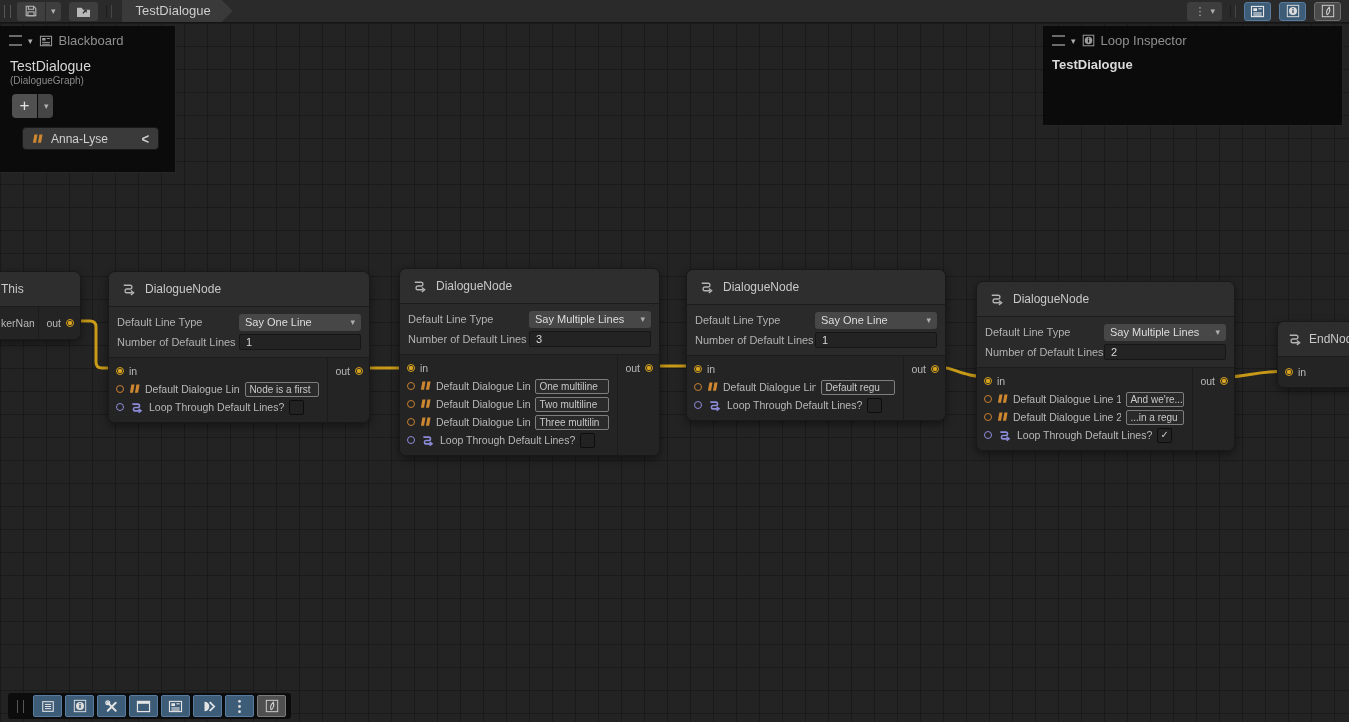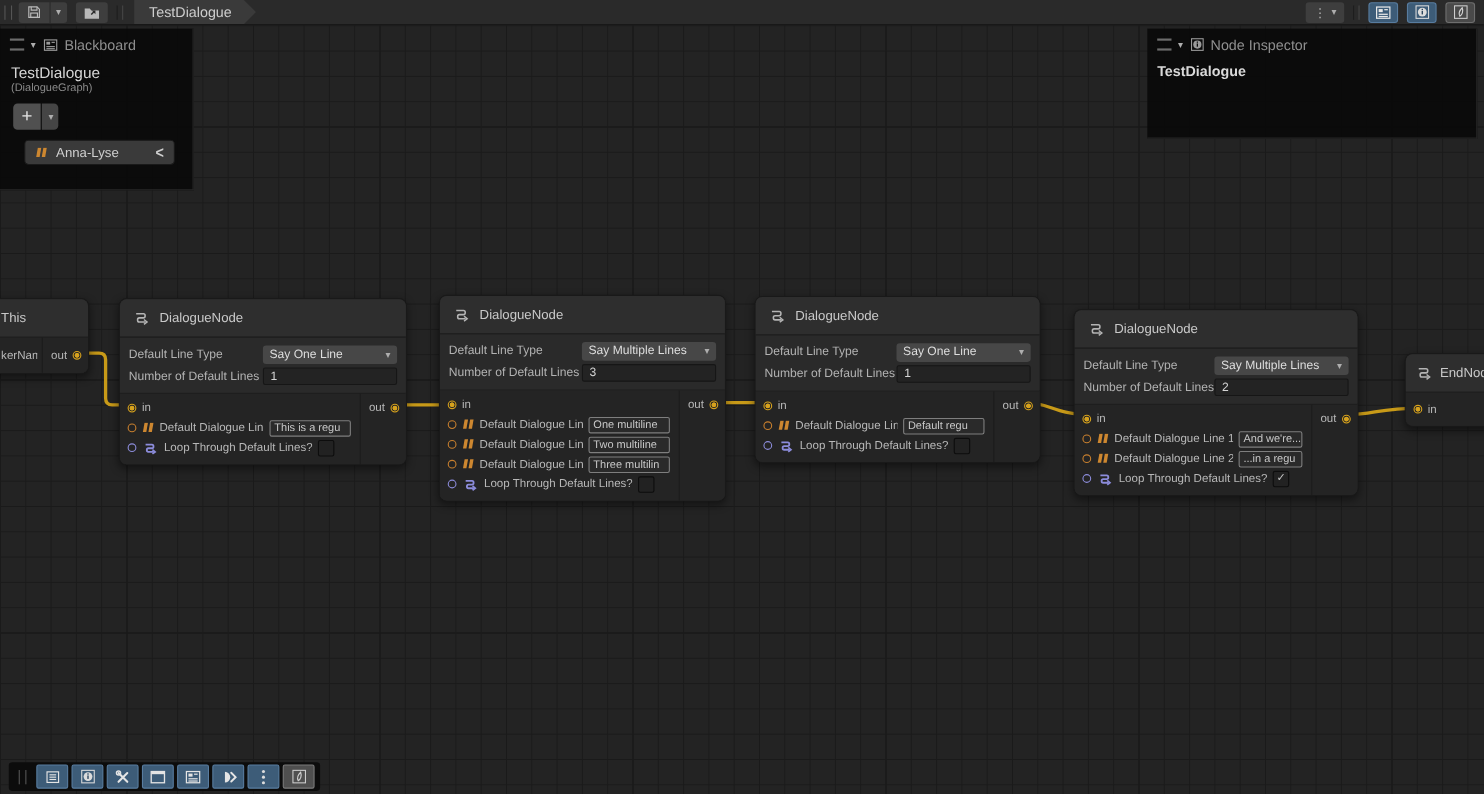--- a/index.html
+++ b/index.html
@@ -220,21 +220,21 @@
     <span class="hgrip"></span>
     <span class="caret">▾</span>
     <span class="icon">
       <svg width="13" height="13" viewBox="0 0 16 16">
           <rect x="1.5" y="1.5" width="13" height="13" fill="none" stroke="#9a9a9a" stroke-width="1.2"></rect>
         <circle cx="8" cy="8" r="4.6" fill="#9a9a9a"></circle>
           <rect x="7.3" y="6.8" width="1.4" height="3.6" fill="#0a0a0a"></rect>
           <rect x="7.3" y="4.6" width="1.4" height="1.4" fill="#0a0a0a"></rect>
         </svg>
     </span>
-    <span>Node Inspector</span>
+    <span>Loop Inspector</span>
   </div>
   <div class="gi-title">TestDialogue</div>
 </div>
 
 <div class="node" style="left:-60px;top:271px;width:141px;">
   <div class="node-title" style="padding-left:60px;">
     <span>This</span>
   </div>
   <div class="node-ports" style="border-radius:0 0 6px 6px;">
     <div class="ports-left" style="padding:7px 0;">
@@ -284,21 +284,21 @@
         <span class="port line"></span>
         <span class="icon">
             <svg width="11" height="10" viewBox="0 0 12 10">
               <g fill="#cd8730">
                 <path d="M2.6 0 L6 0 L4.4 9 L1 9 Z"></path>
                 <path d="M8.1 0 L11.5 0 L9.9 9 L6.5 9 Z"></path>
               </g>
             </svg>
           </span>
         <span class="port-label">Default Dialogue Line</span>
-        <span class="textfield">This is a regu</span>
+        <span class="textfield">Node is a first</span>
       </div>
       <div class="port-row">
         <span class="port bool"></span>
         <span class="icon">
             <svg width="15" height="13" viewBox="0 0 18 14">
               <path d="M4 3 H11 C13.2 3 13.2 7 11 7 H7 C4.8 7 4.8 11 7 11 H13" fill="none" stroke="#8c8cdb" stroke-width="2"></path>
               <path d="M11.5 8.5 L14.5 11 L11.5 13.2" fill="none" stroke="#8c8cdb" stroke-width="1.8"></path>
             </svg>
           </span>
         <span class="port-label">Loop Through Default Lines?</span>

